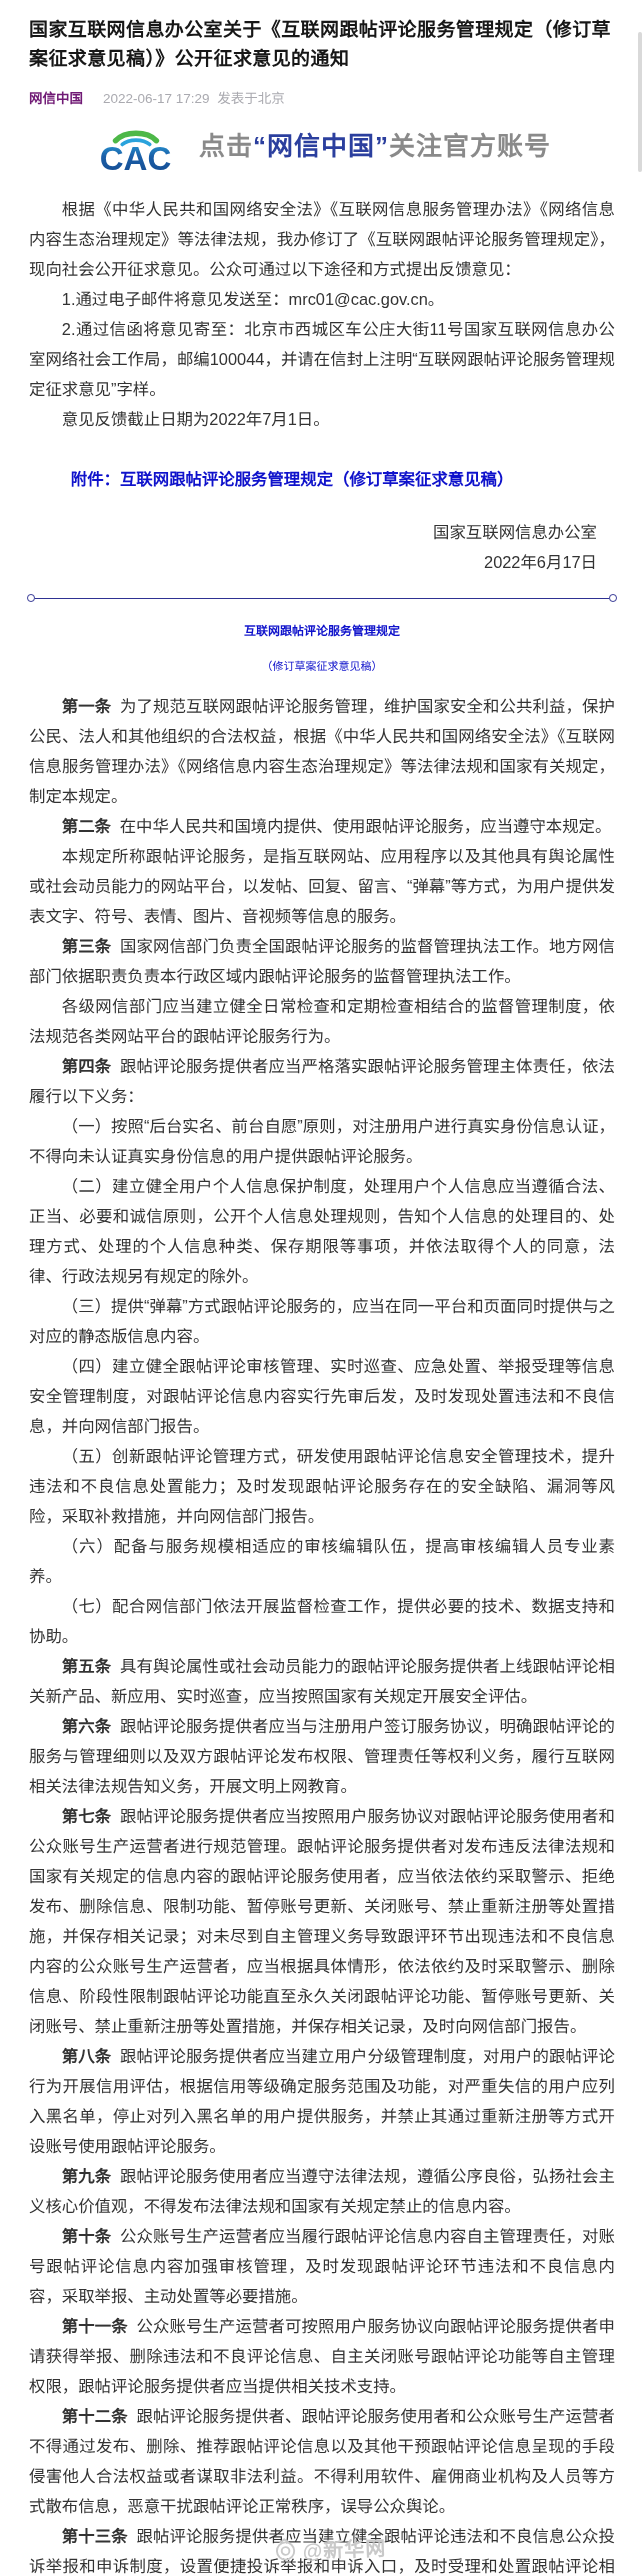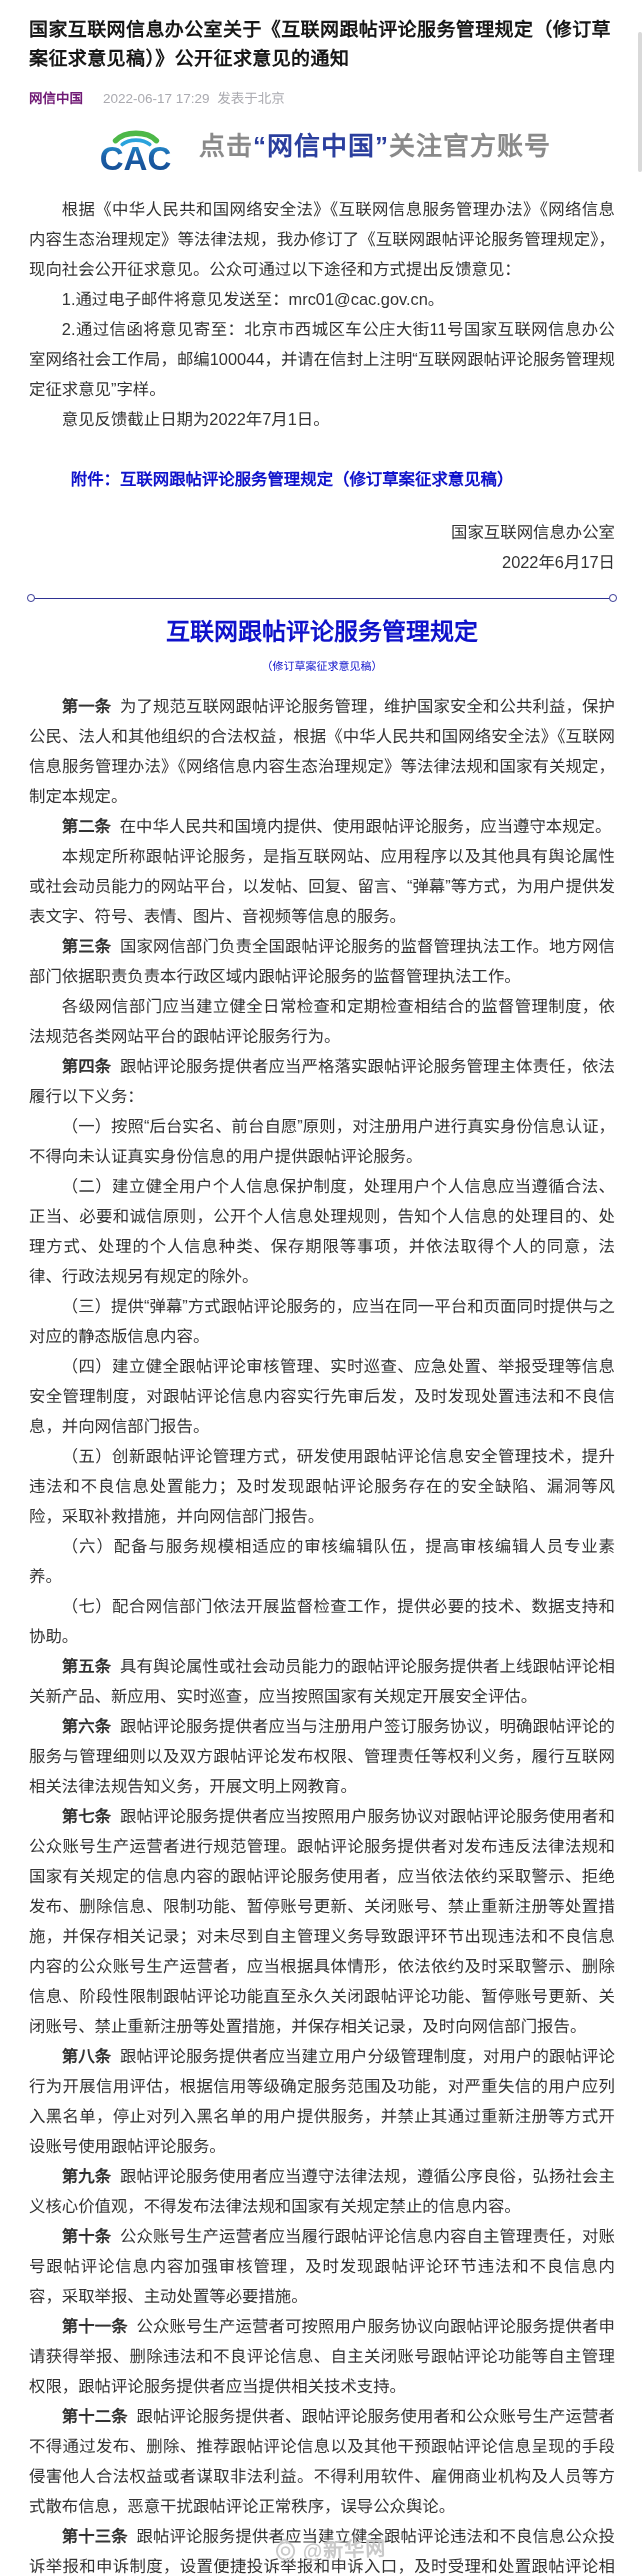--- a/index.html
+++ b/index.html
@@ -22,30 +22,30 @@
   .slogan { font-size:26px; font-weight:700; color:#8a8a8a; letter-spacing:1px; white-space:nowrap; }
   .slogan .sb { color:#2b3f9e; }
 
   .notice { margin-top:13.5px; }
   .para { margin:0; padding:0 29px; font-size:16.4px; line-height:30px; color:#333;
     text-align:justify; text-indent:2em; }
 
   .attachment { margin:30px 0 0; padding:0 38px; font-size:16.4px; line-height:30px;
     text-indent:2em; font-weight:700; color:#0f12cb; cursor:pointer; }
 
-  .signature { margin-top:23px; padding:0 29px; text-align:right; font-size:16.4px;
+  .signature { margin-top:23px; padding:0 47px; text-align:right; font-size:16.4px;
     line-height:30px; color:#333; }
   .signature p { margin:0; }
 
   .divider { margin:17.3px 27px 0; display:flex; align-items:center; height:7.7px; }
   .divider .dot { width:5.8px; height:5.8px; border:1px solid #2e3192; border-radius:50%;
     background:#fff; flex:0 0 auto; }
   .divider .line { flex:1; height:1px; background:#2e3192; }
 
-  .doc-title { margin:15.4px 29px 0; text-align:center; font-size:24px; font-weight:700;
+  .doc-title { margin:15.4px 29px 0; text-align:center; font-size:12px; font-weight:700;
     color:#0f12cb; line-height:29px; }
   .doc-subtitle { margin:7.7px 29px 0; text-align:center; font-size:11px; color:#0f12cb;
     line-height:25px; }
 
   .articles { margin-top:11.6px; padding-bottom:21px; }
   .articles .lead { font-weight:700; margin-right:8.7px; }
 
   .watermark { position:absolute; left:273px; top:2534px; display:flex; align-items:center;
     gap:4.8px; color:#c9c9c9; font-size:20px; font-weight:700; letter-spacing:1px;
     transform:rotate(-2deg); }

